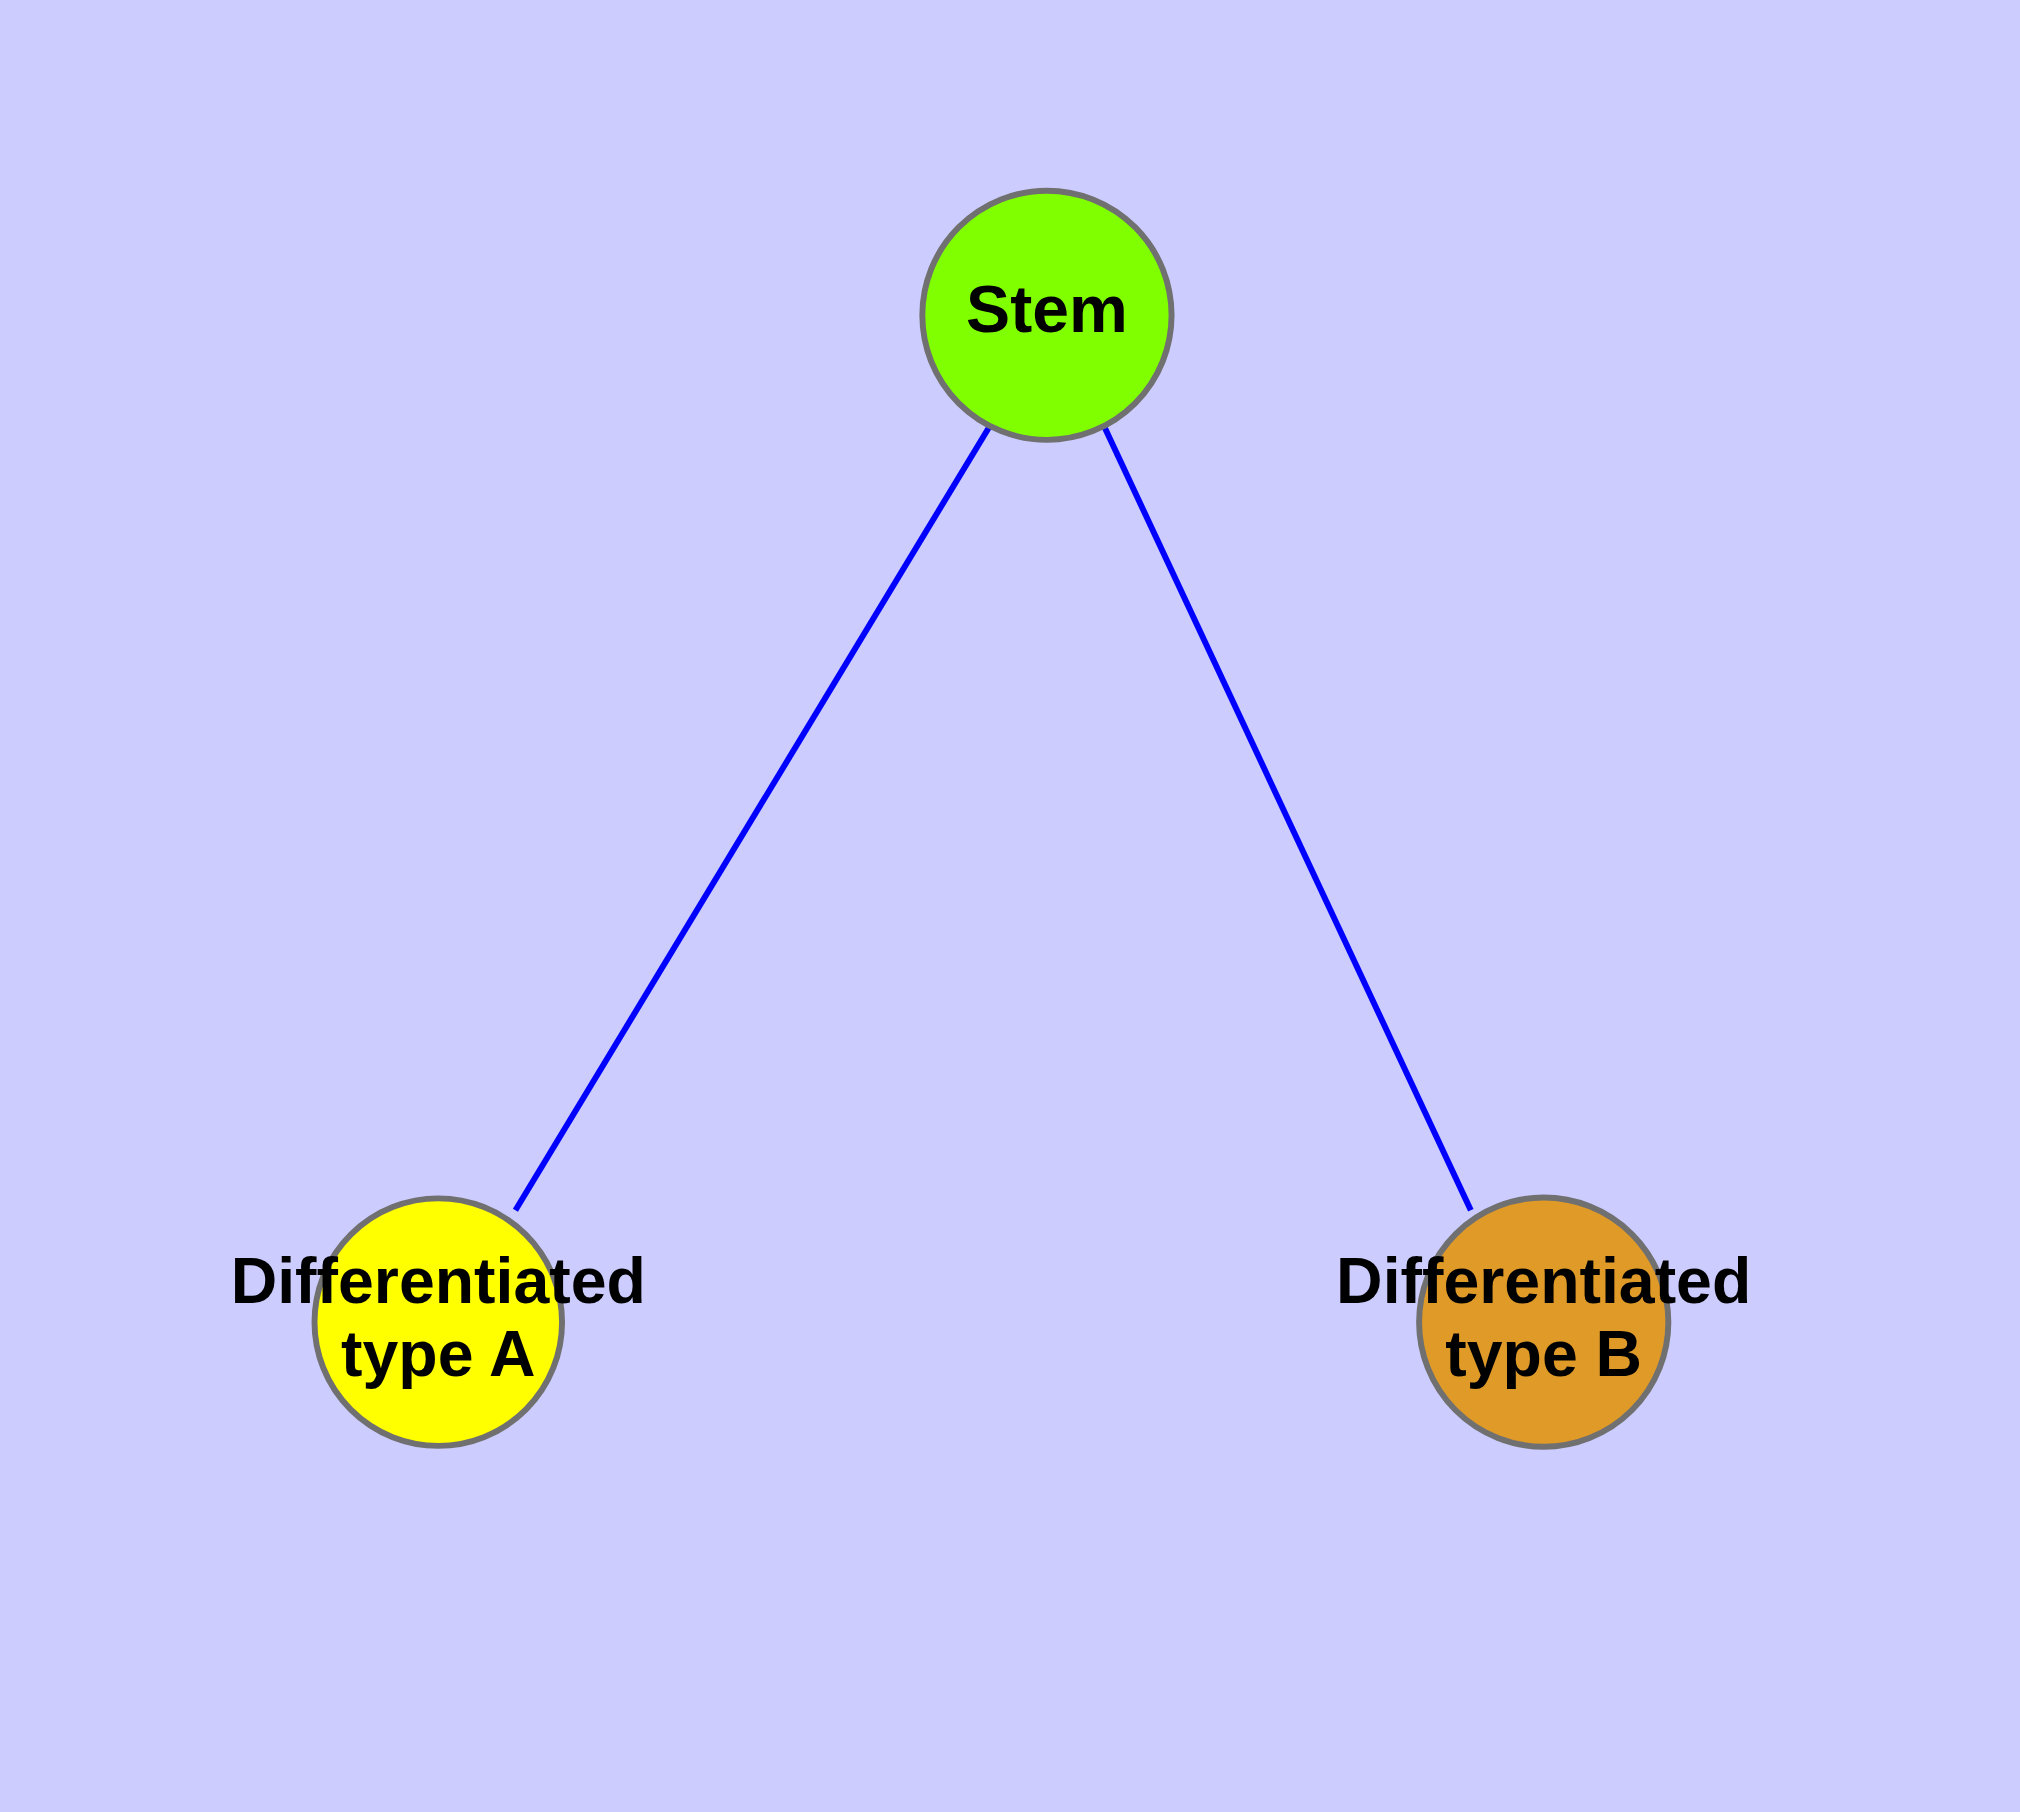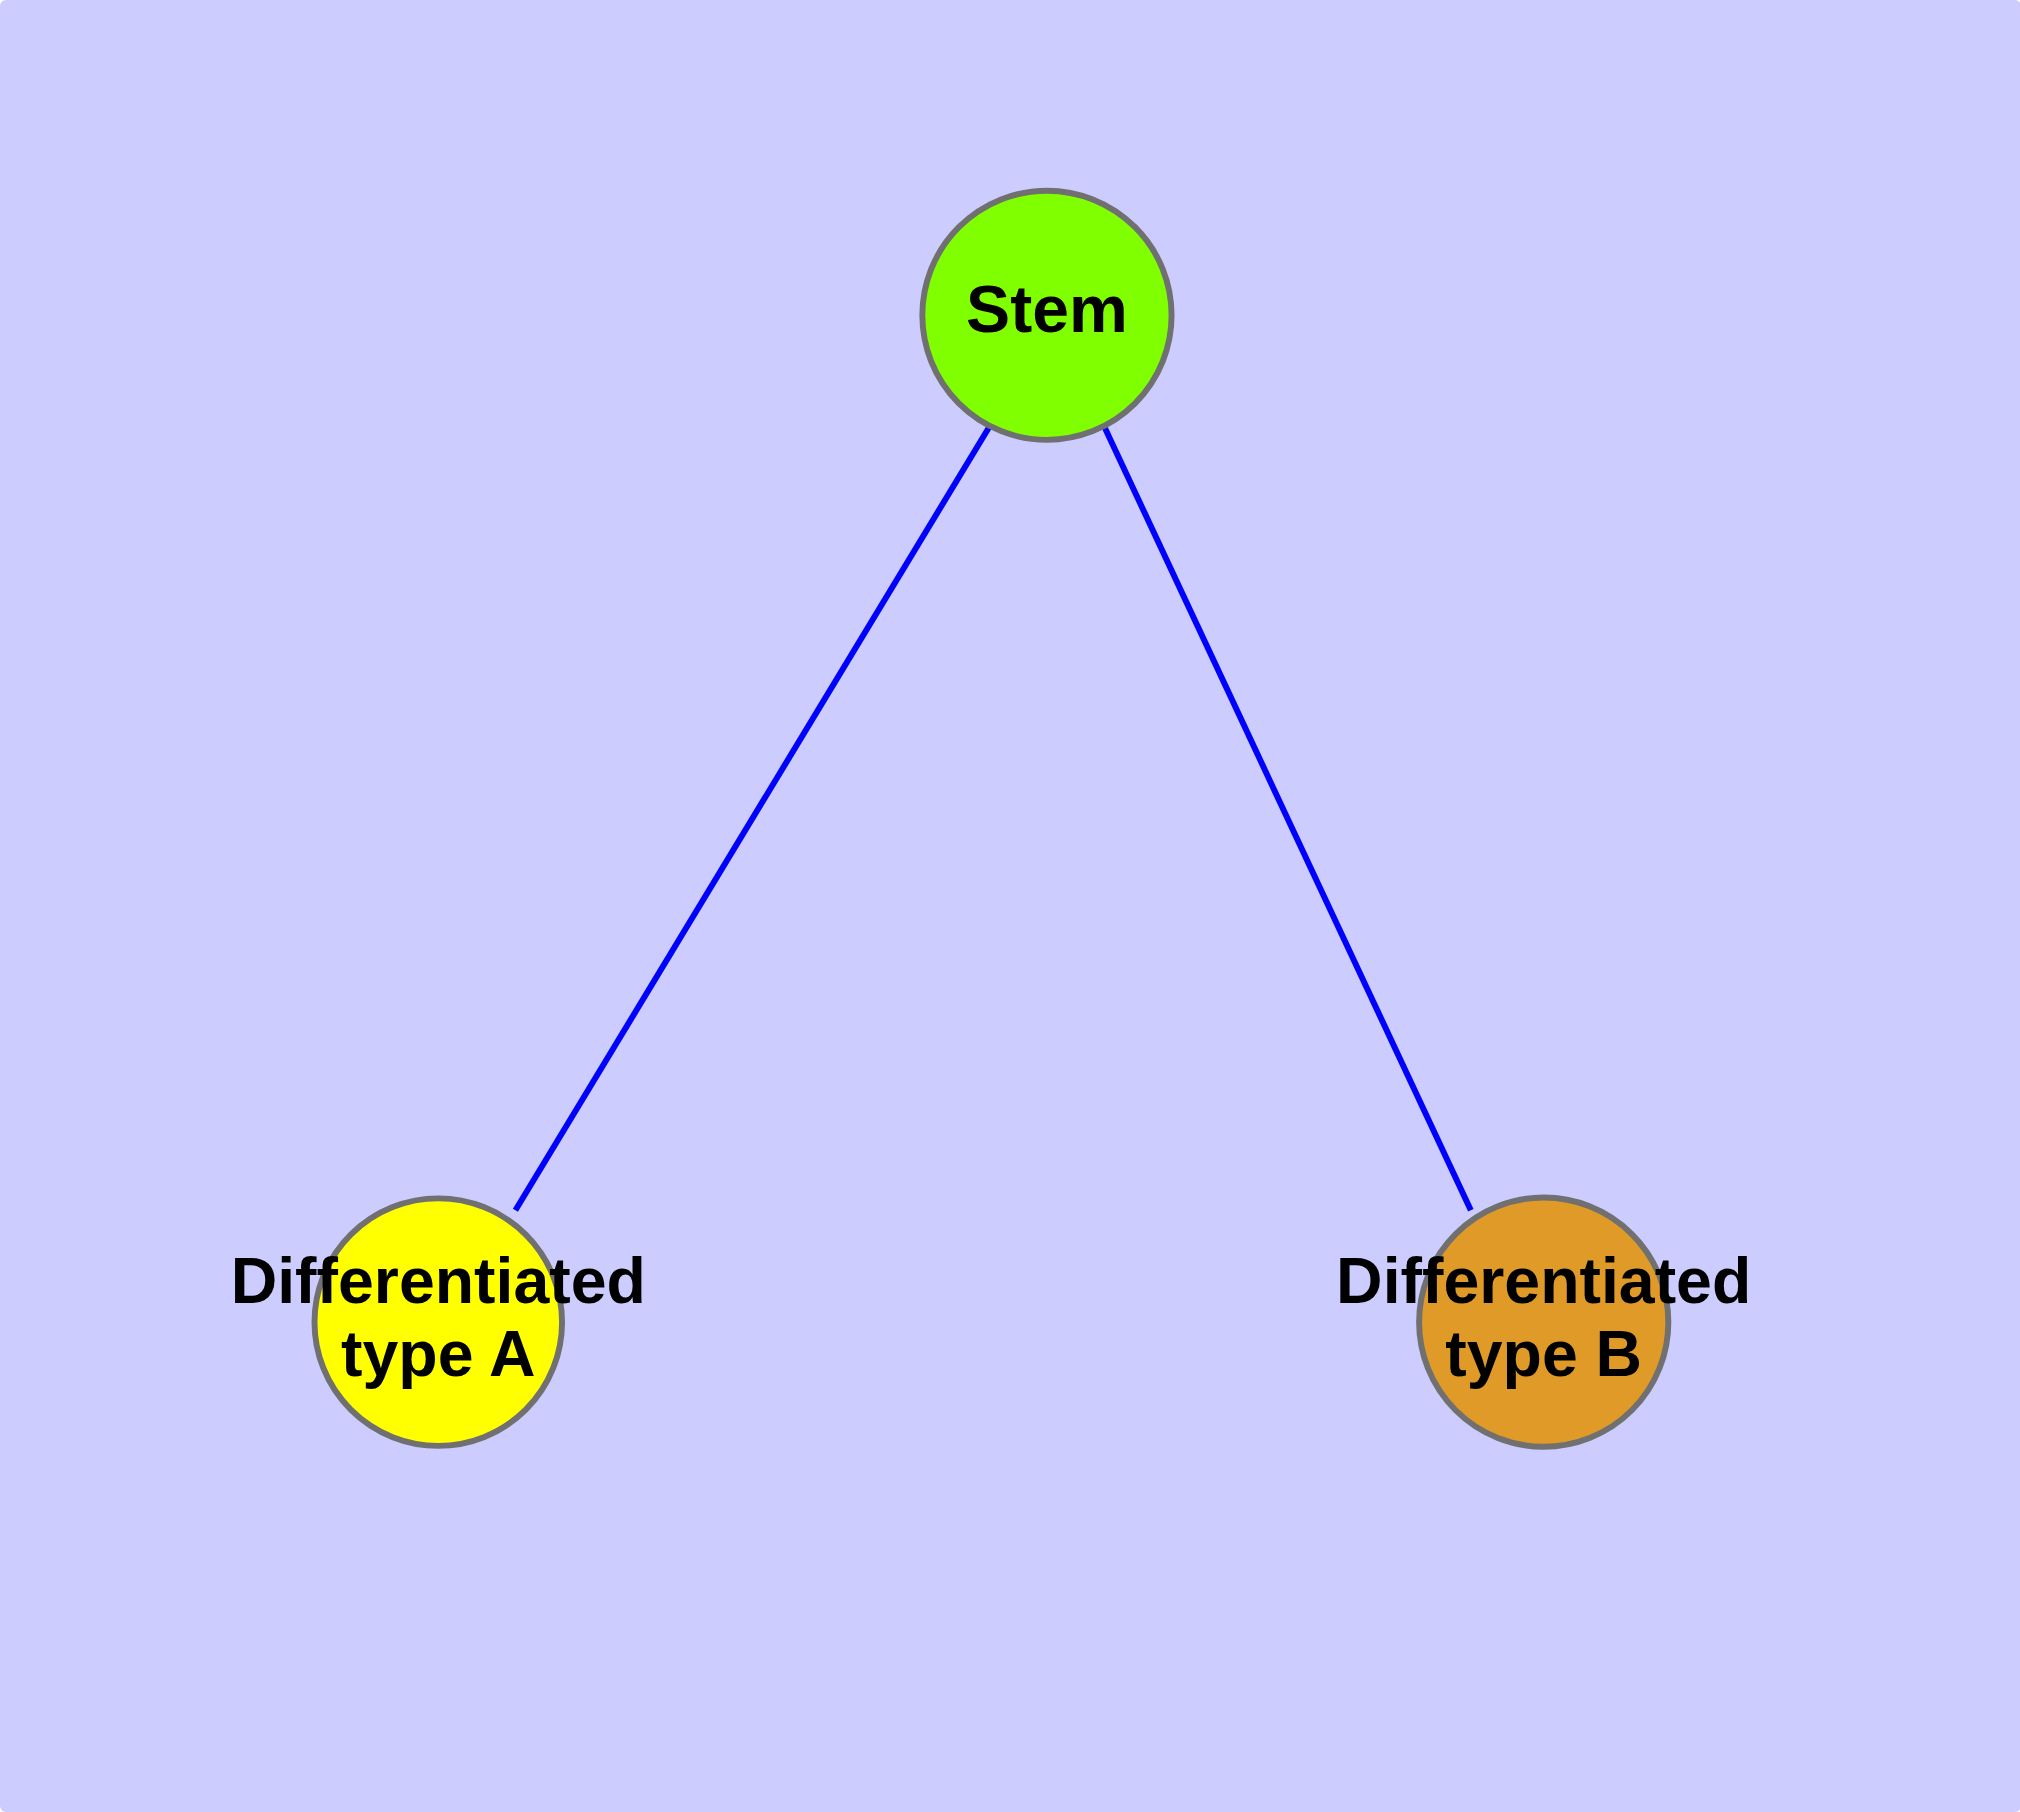--- a/index.html
+++ b/index.html
@@ -28,21 +28,21 @@
     font-weight: bold;
     fill: #000000;
     text-anchor: middle;
     dominant-baseline: middle;
     paint-order: normal;
   }
 </style>
 </head>
 <body>
 
-<div id="canvas" style="width: 2021px; height: 1812px; border-radius: 6px;">
+<div id="canvas" style="width: 2021px; height: 1812px;">
   <svg id="graph-svg" viewBox="0 0 2384 2138" preserveAspectRatio="none" xmlns="http://www.w3.org/2000/svg" style="width: 2021px; height: 1812px;">
 
     <rect id="bg-rect" x="0" y="0" width="2384" height="2138" fill="#ccccff"></rect>
 
     <g id="edges-layer">
         <line x1="1168" y1="502" x2="608" y2="1428" stroke="#0000ff" stroke-width="7" stroke-linecap="butt"></line>
         <line x1="1302" y1="502" x2="1735" y2="1428" stroke="#0000ff" stroke-width="7" stroke-linecap="butt"></line>
       </g>
     <g id="nodes-layer">
         <circle cx="1235" cy="372" r="147" fill="#80ff00" stroke="#707070" stroke-width="7"></circle>

